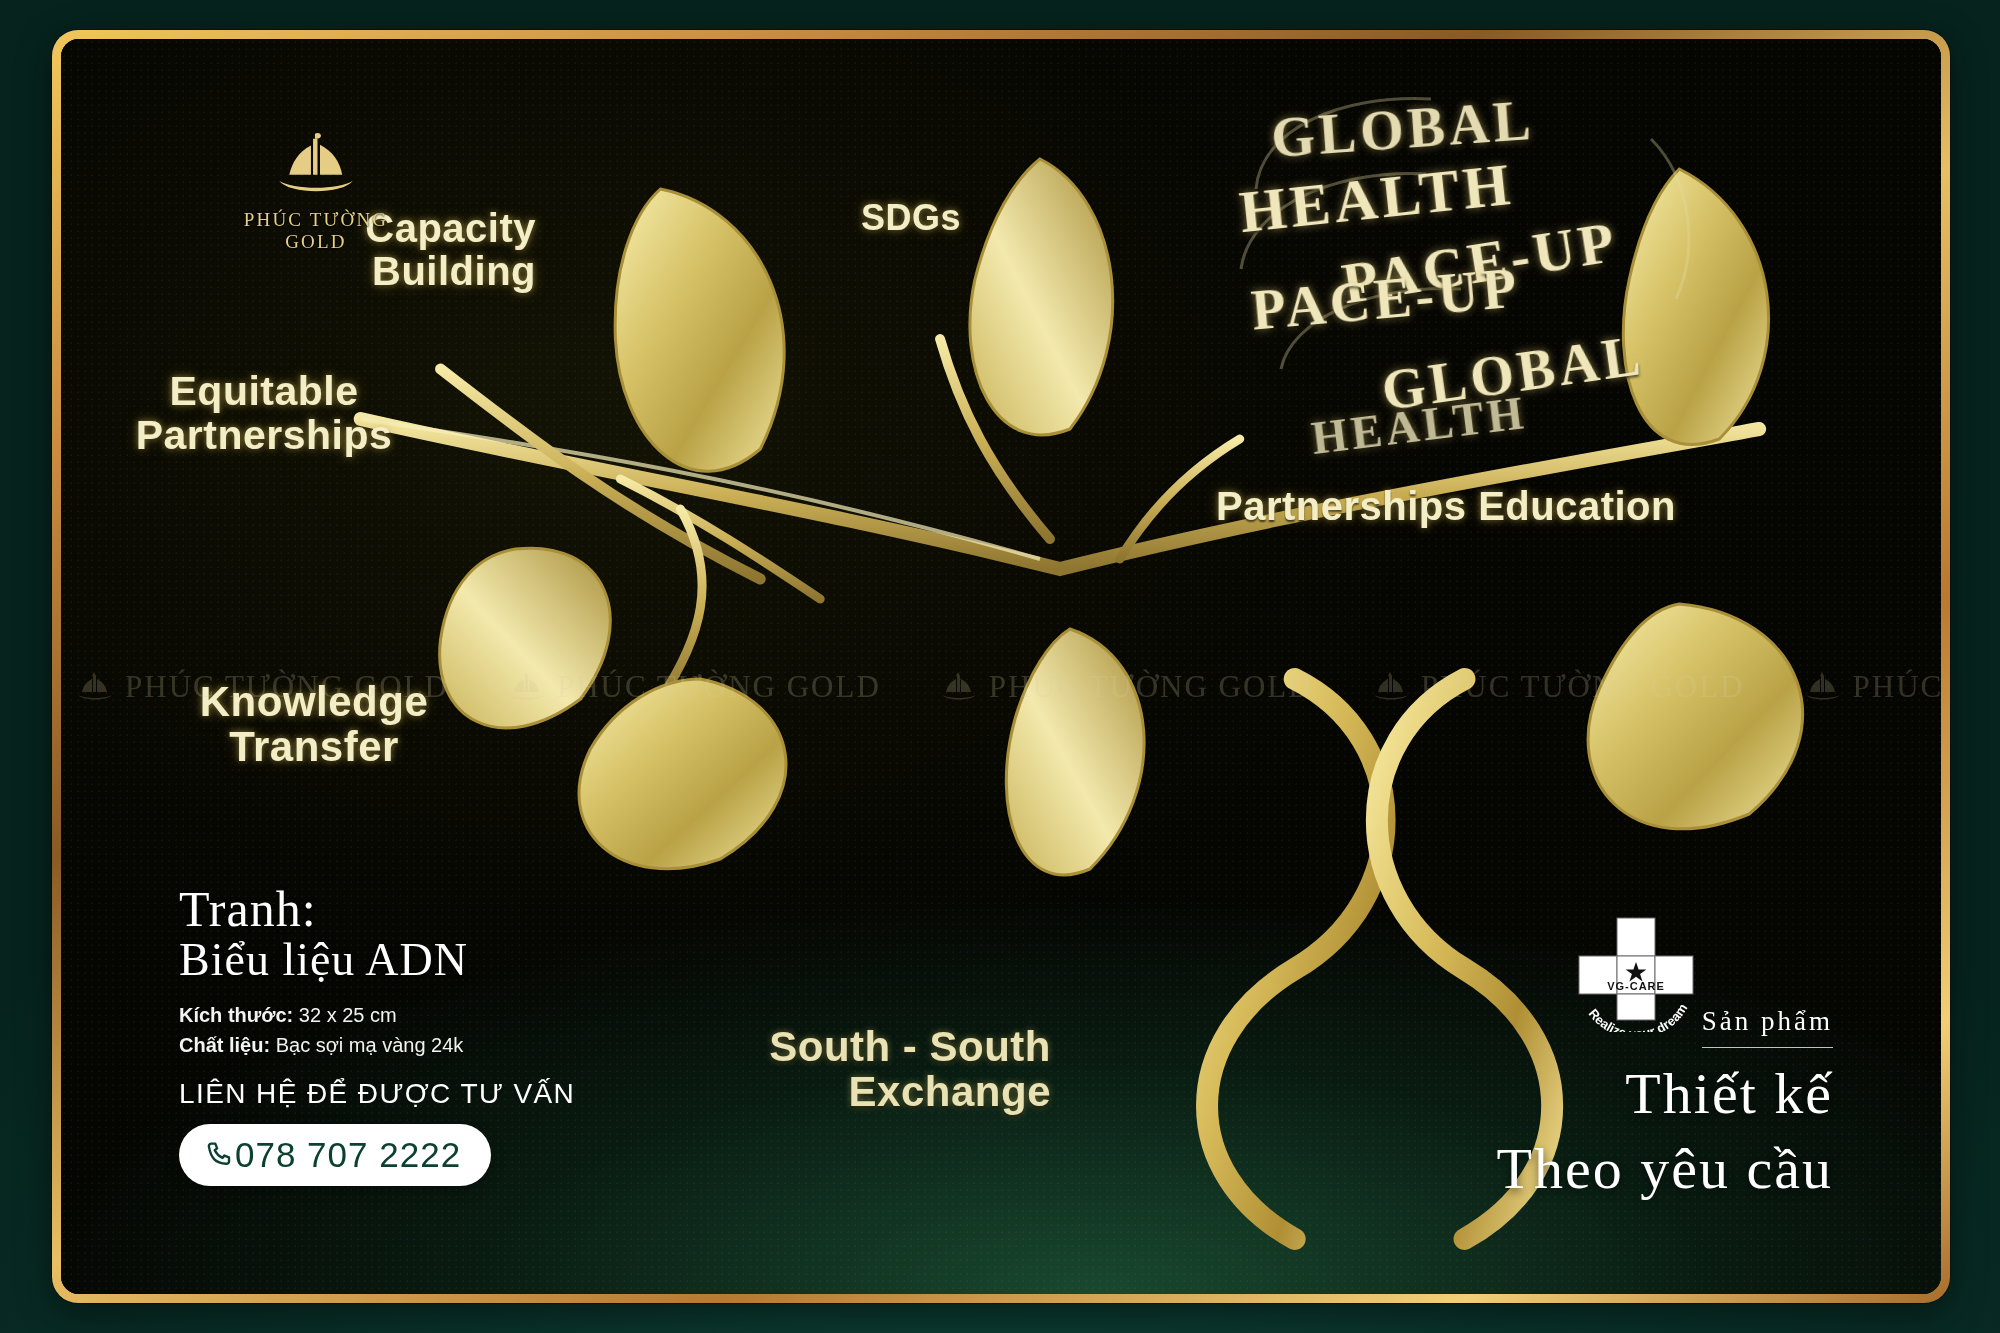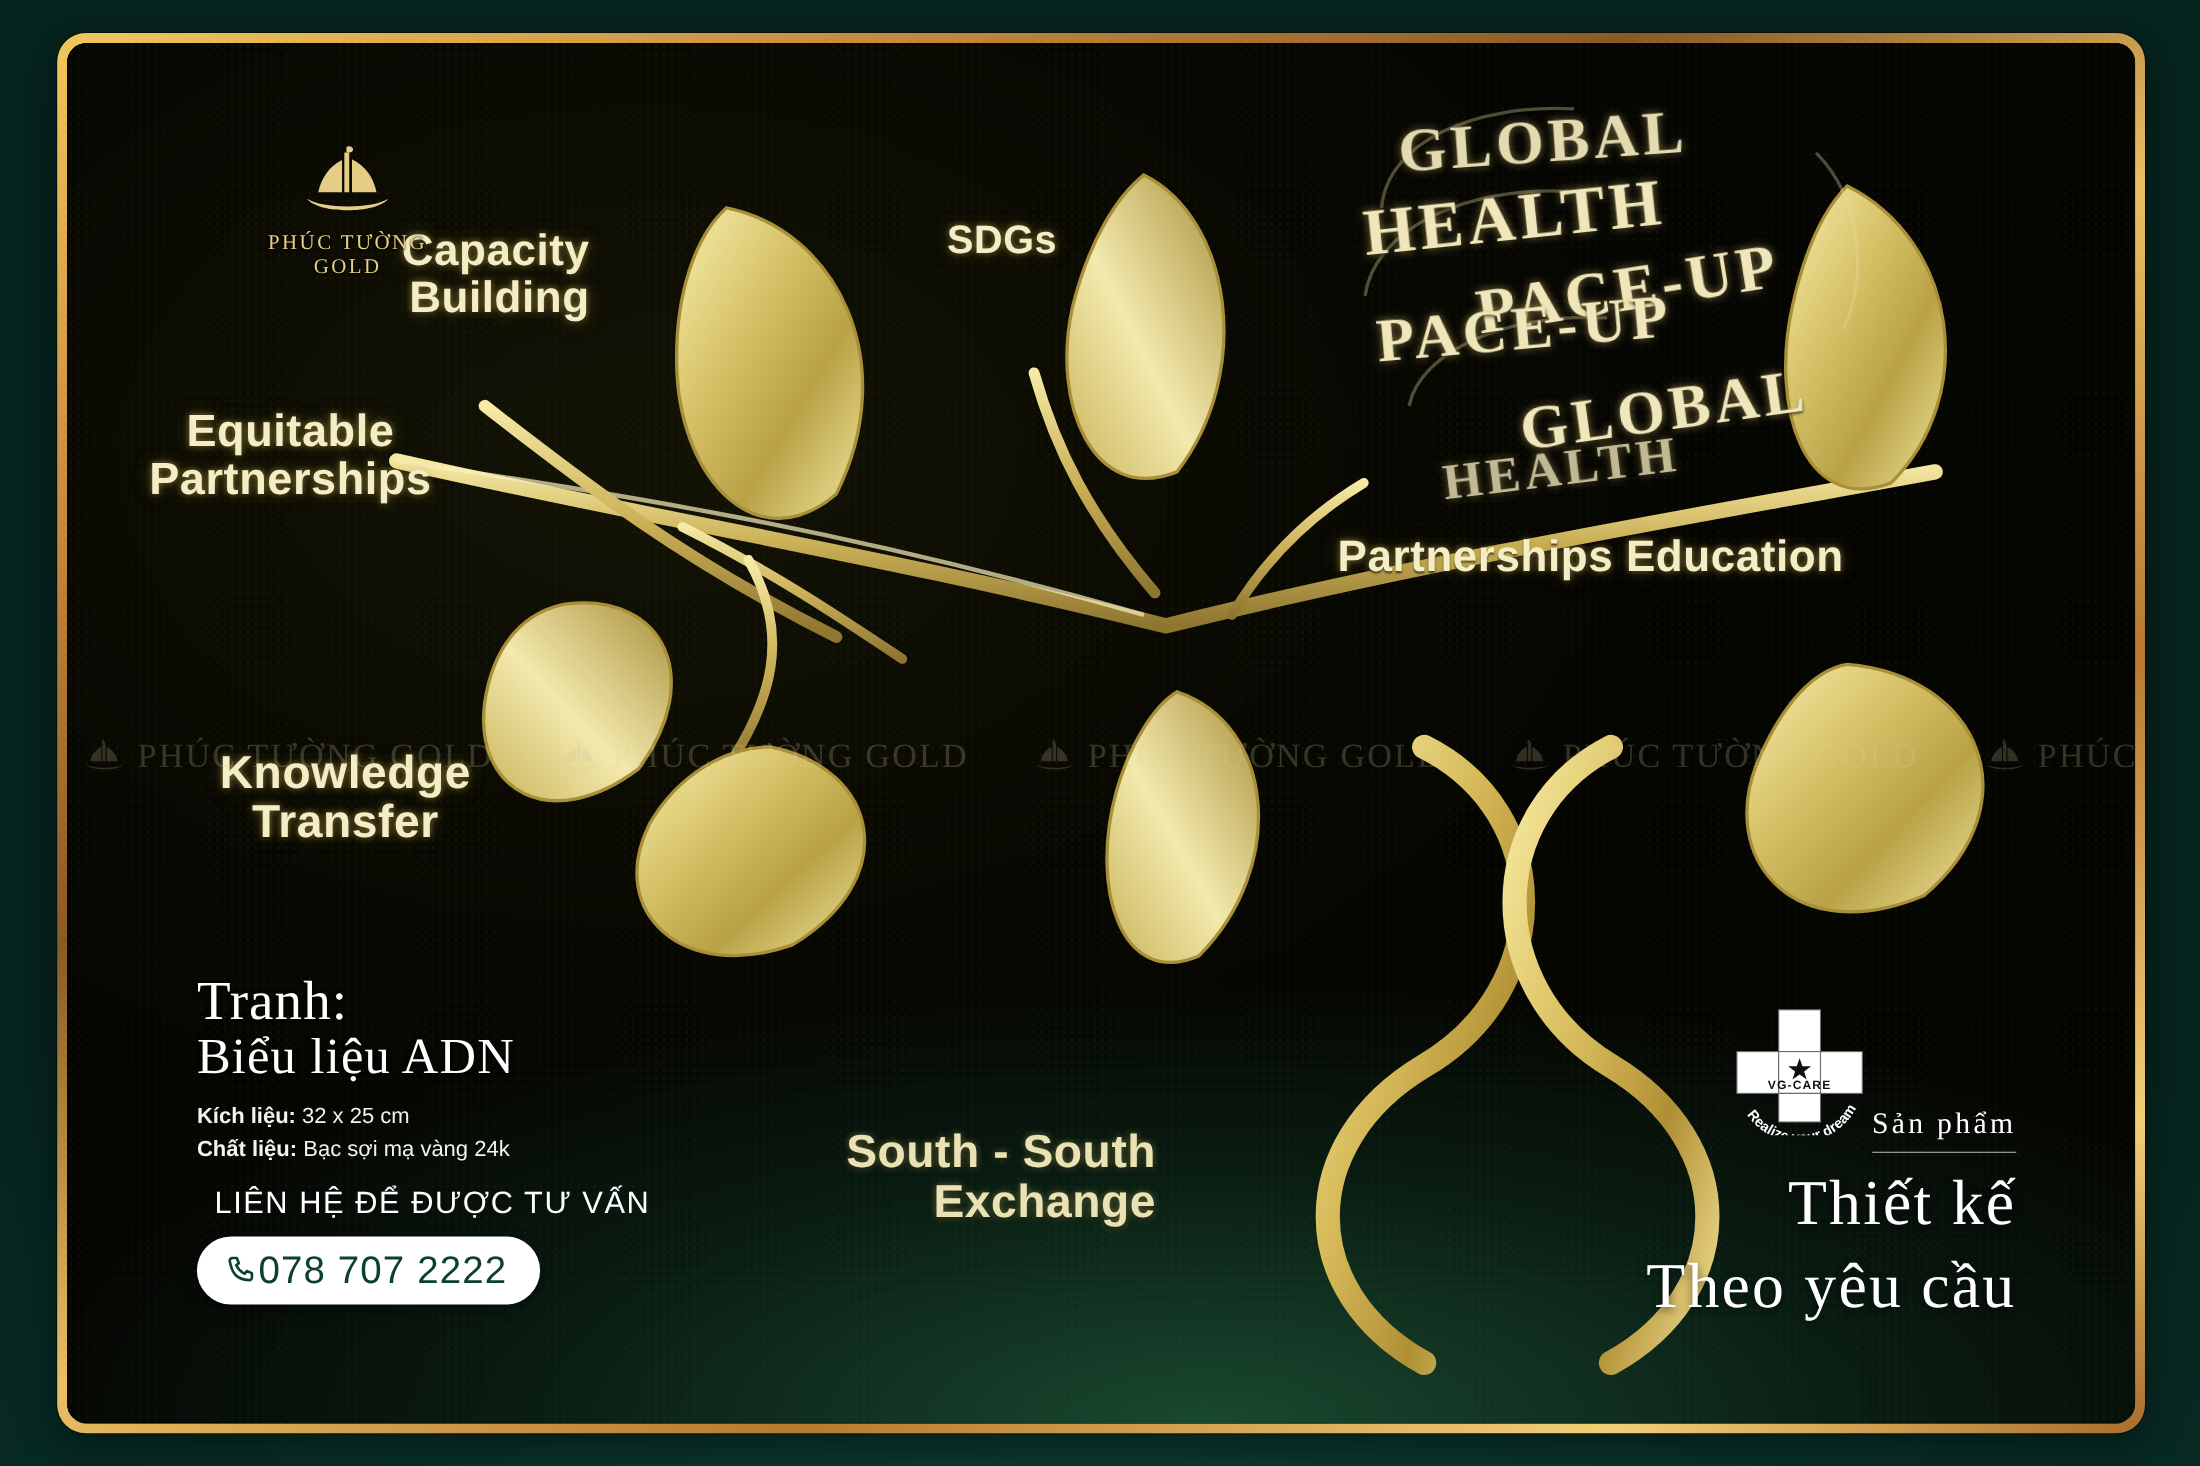--- a/index.html
+++ b/index.html
@@ -71,21 +71,21 @@
     color:#e7cf86;text-shadow:0 1px 2px #000;}
 
   
   .info{position:absolute;left:118px;bottom:108px;color:#fff;}
   .info h1{margin:0;font-family:"Liberation Serif",serif;font-weight:400;font-size:50px;line-height:1.02;
     letter-spacing:1px;color:#fff;text-shadow:0 2px 5px rgba(0,0,0,.6);}
   .info h2{margin:2px 0 0;font-family:"Liberation Serif",serif;font-weight:400;font-size:46px;line-height:1.02;
     letter-spacing:1px;color:#fff;text-shadow:0 2px 5px rgba(0,0,0,.6);}
   .spec{margin-top:16px;font-size:20px;line-height:1.5;color:#f2f4ef;}
   .spec b{font-weight:700;}
-  .cta{margin-top:18px;font-size:28px;letter-spacing:1.4px;color:#ffffff;margin-left:16px;}
+  .cta{margin-top:18px;font-size:28px;letter-spacing:1.4px;color:#ffffff;}
   .phone{margin-top:14px;display:inline-flex;align-items:center;background:#fff;border-radius:999px;
     padding:11px 30px 11px 24px;box-shadow:0 4px 14px rgba(0,0,0,.35);}
   .phone-num{font-size:35px;font-weight:400;color:#0c4030;letter-spacing:1px;}
 
   
   .vg{position:absolute;right:240px;bottom:262px;width:130px;height:120px;}
   .right-block{position:absolute;right:108px;bottom:92px;text-align:right;color:#fff;}
   .right-kicker{font-family:"Liberation Serif",serif;font-size:27px;letter-spacing:3px;
     padding-bottom:10px;border-bottom:1px solid rgba(255,255,255,.75);display:inline-block;}
   .right-big{margin-top:14px;font-family:"Liberation Serif",serif;font-size:58px;line-height:1.12;
@@ -283,21 +283,21 @@
               <textPath href="#tagarc" startOffset="8%">Realize your dreams</textPath>
             </text>
           </svg>
         </div>
 
         <div class="info">
           <h1>Tranh:</h1>
           <h2>Biểu liệu ADN</h2>
           <div class="spec">
             <div>
-              <b>Kích liệu:</b>
+              <b>Kích thước:</b>
               <span>32 x 25 cm</span>
             </div>
             <div>
               <b>Chất liệu:</b>
               <span>Bạc sợi mạ vàng 24k</span>
             </div>
           </div>
           <div class="cta">LIÊN HỆ ĐỂ ĐƯỢC TƯ VẤN</div>
           <div class="phone">
             <svg width="32" height="32" viewBox="0 0 24 24">

